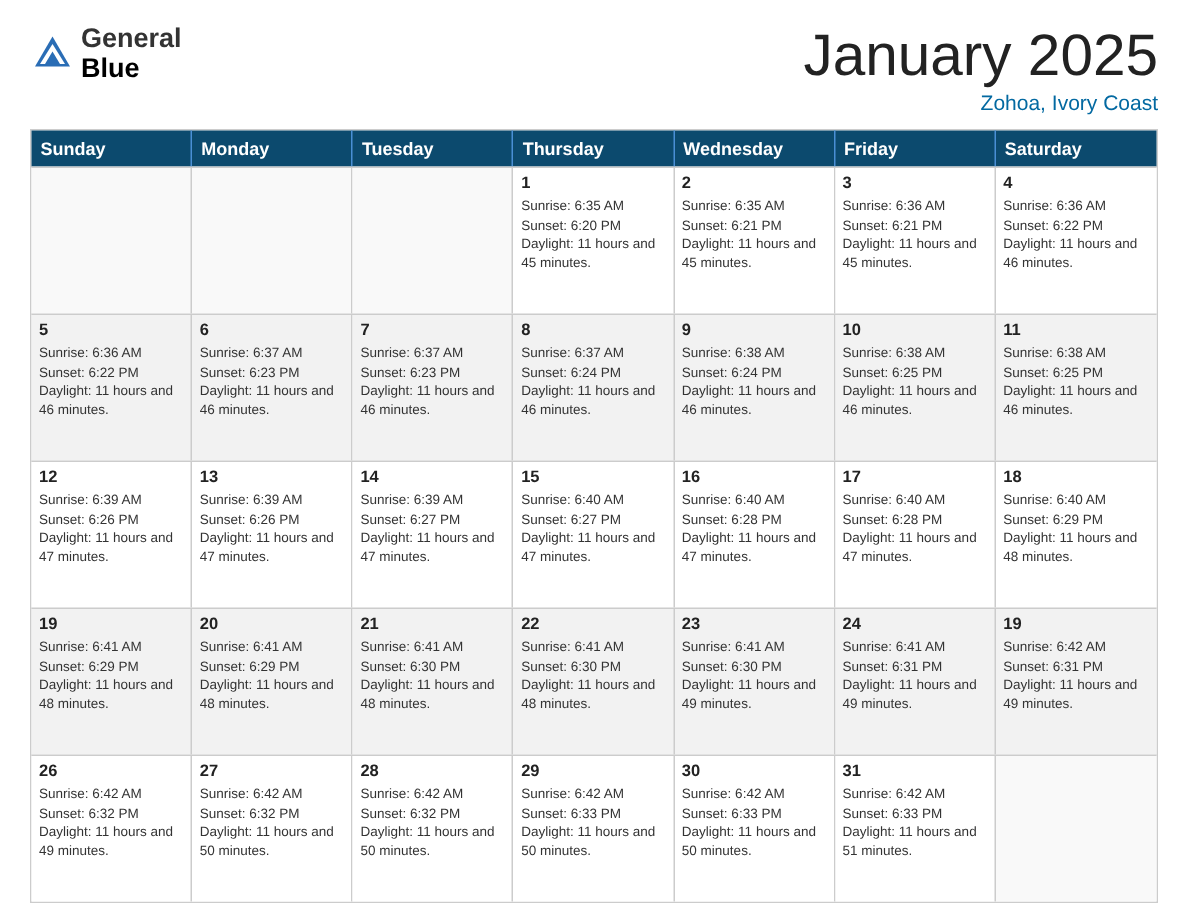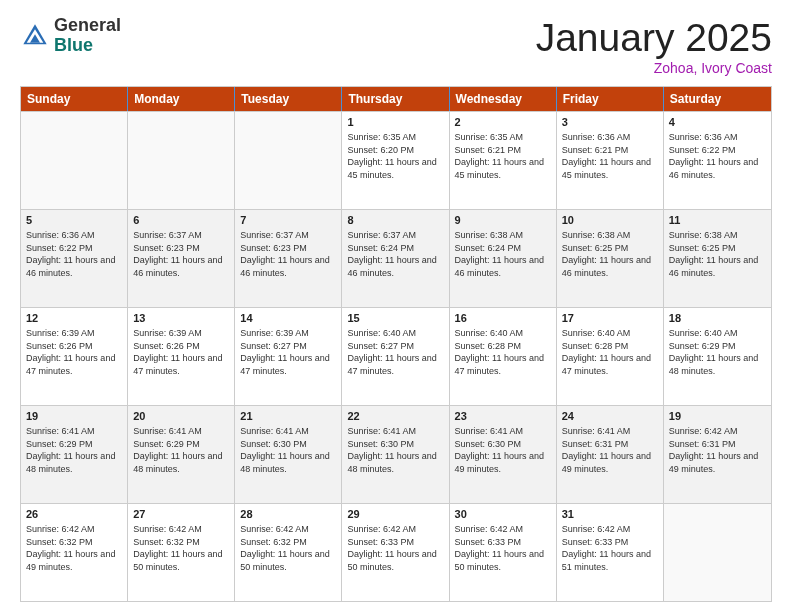--- a/index.html
+++ b/index.html
@@ -27,47 +27,47 @@
       display: flex;
       align-items: center;
       gap: 4px;
     }
     .logo-text {
       font-size: 18px;
       font-weight: bold;
       line-height: 1.1;
     }
     .logo-text .general { color: #333; }
-    .logo-text .blue { color: #0f766e; }
+    .logo-text .blue { color: #000000; }
     .logo-icon {
       width: 30px;
       height: 30px;
     }
     .title-area {
       text-align: right;
     }
     .month-title {
       font-size: 39px;
       font-weight: normal;
       color: #222;
     }
     .subtitle {
       font-size: 14px;
-      color: #a21caf;
+      color: #0369a1;
     }
     .calendar {
       flex: 1;
       display: flex;
       flex-direction: column;
       border: 1px solid #ccc;
     }
     .calendar-header {
       display: grid;
       grid-template-columns: repeat(7, 1fr);
-      background: #c2410c;
+      background: #0c4a6e;
     }
     .cal-header-cell {
       color: #fff;
       font-size: 12px;
       font-weight: bold;
       padding: 5px 6px;
       text-align: left;
       border-right: 1px solid #4a8fd5;
     }
     .cal-header-cell:last-child { border-right: none; }

